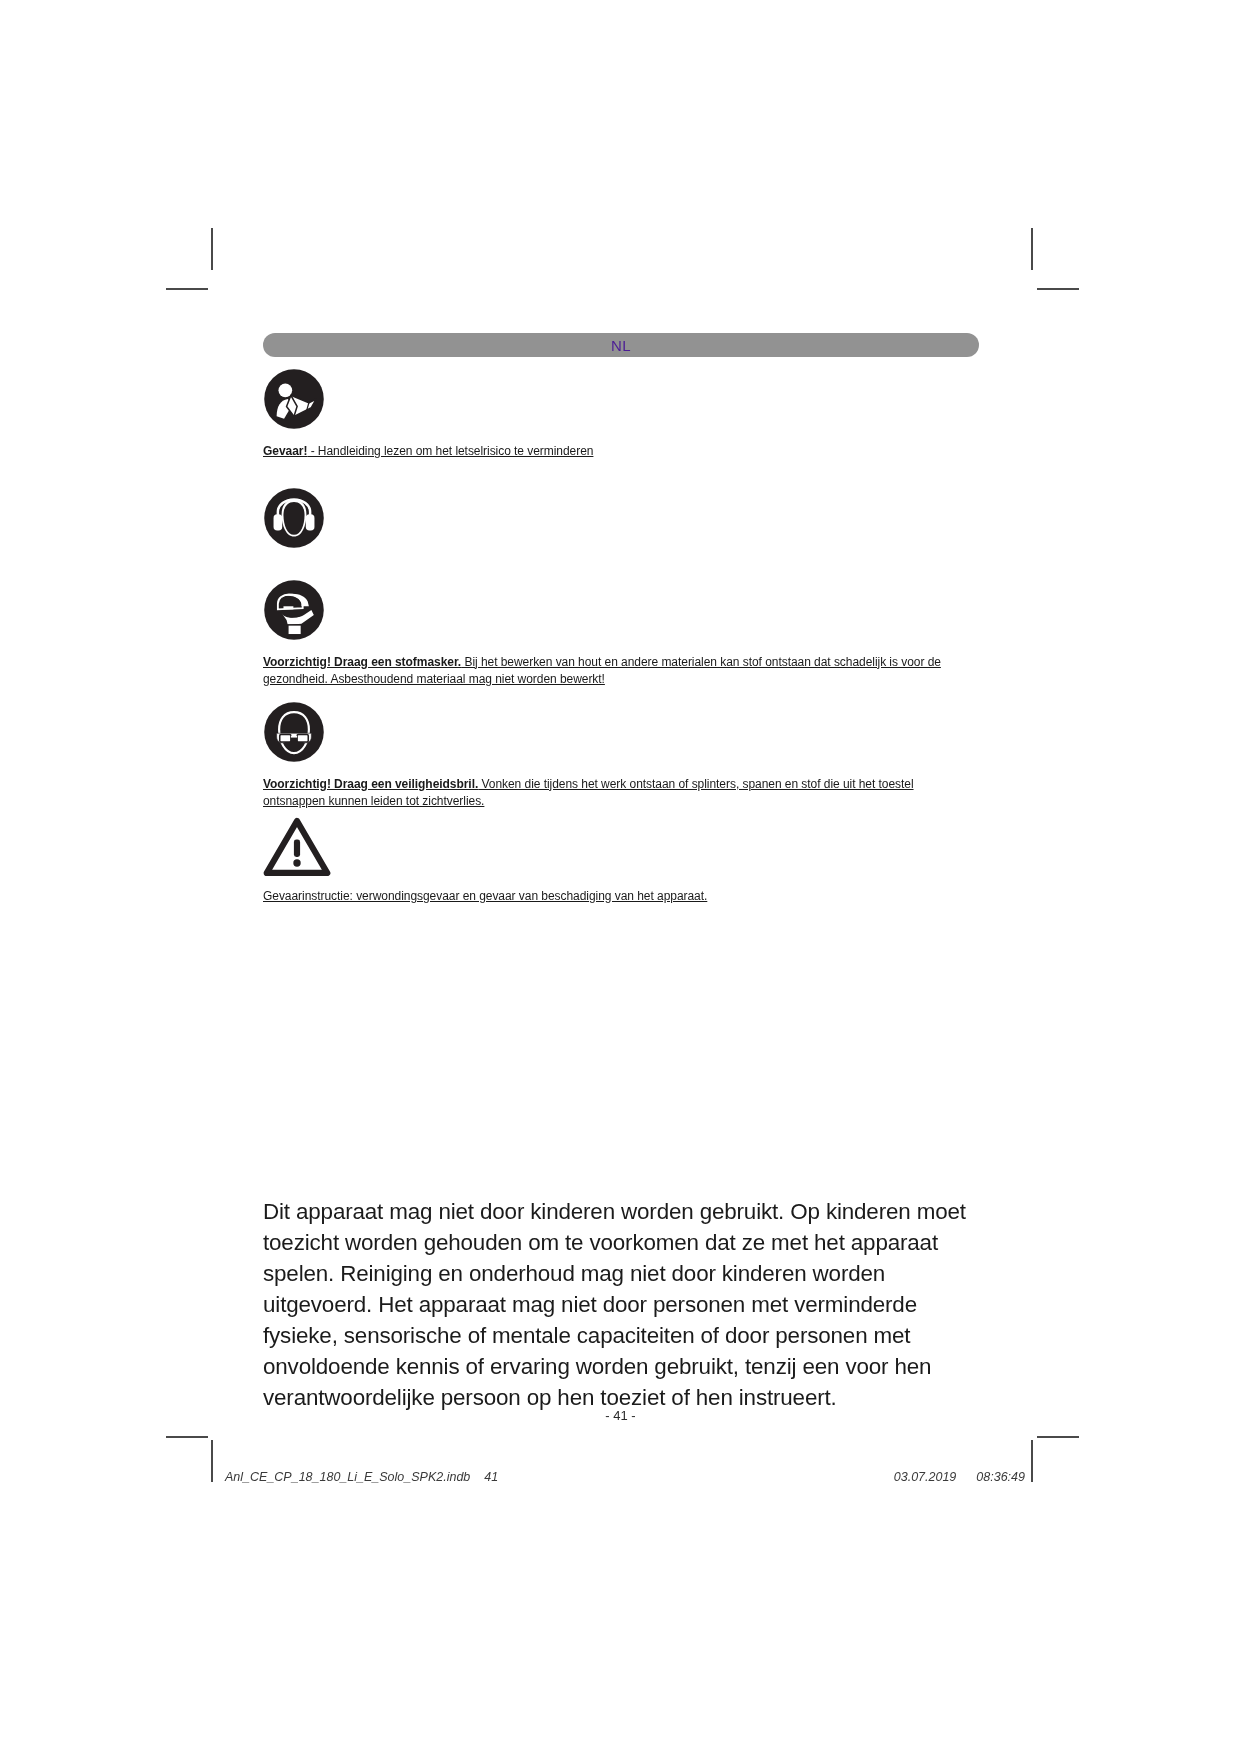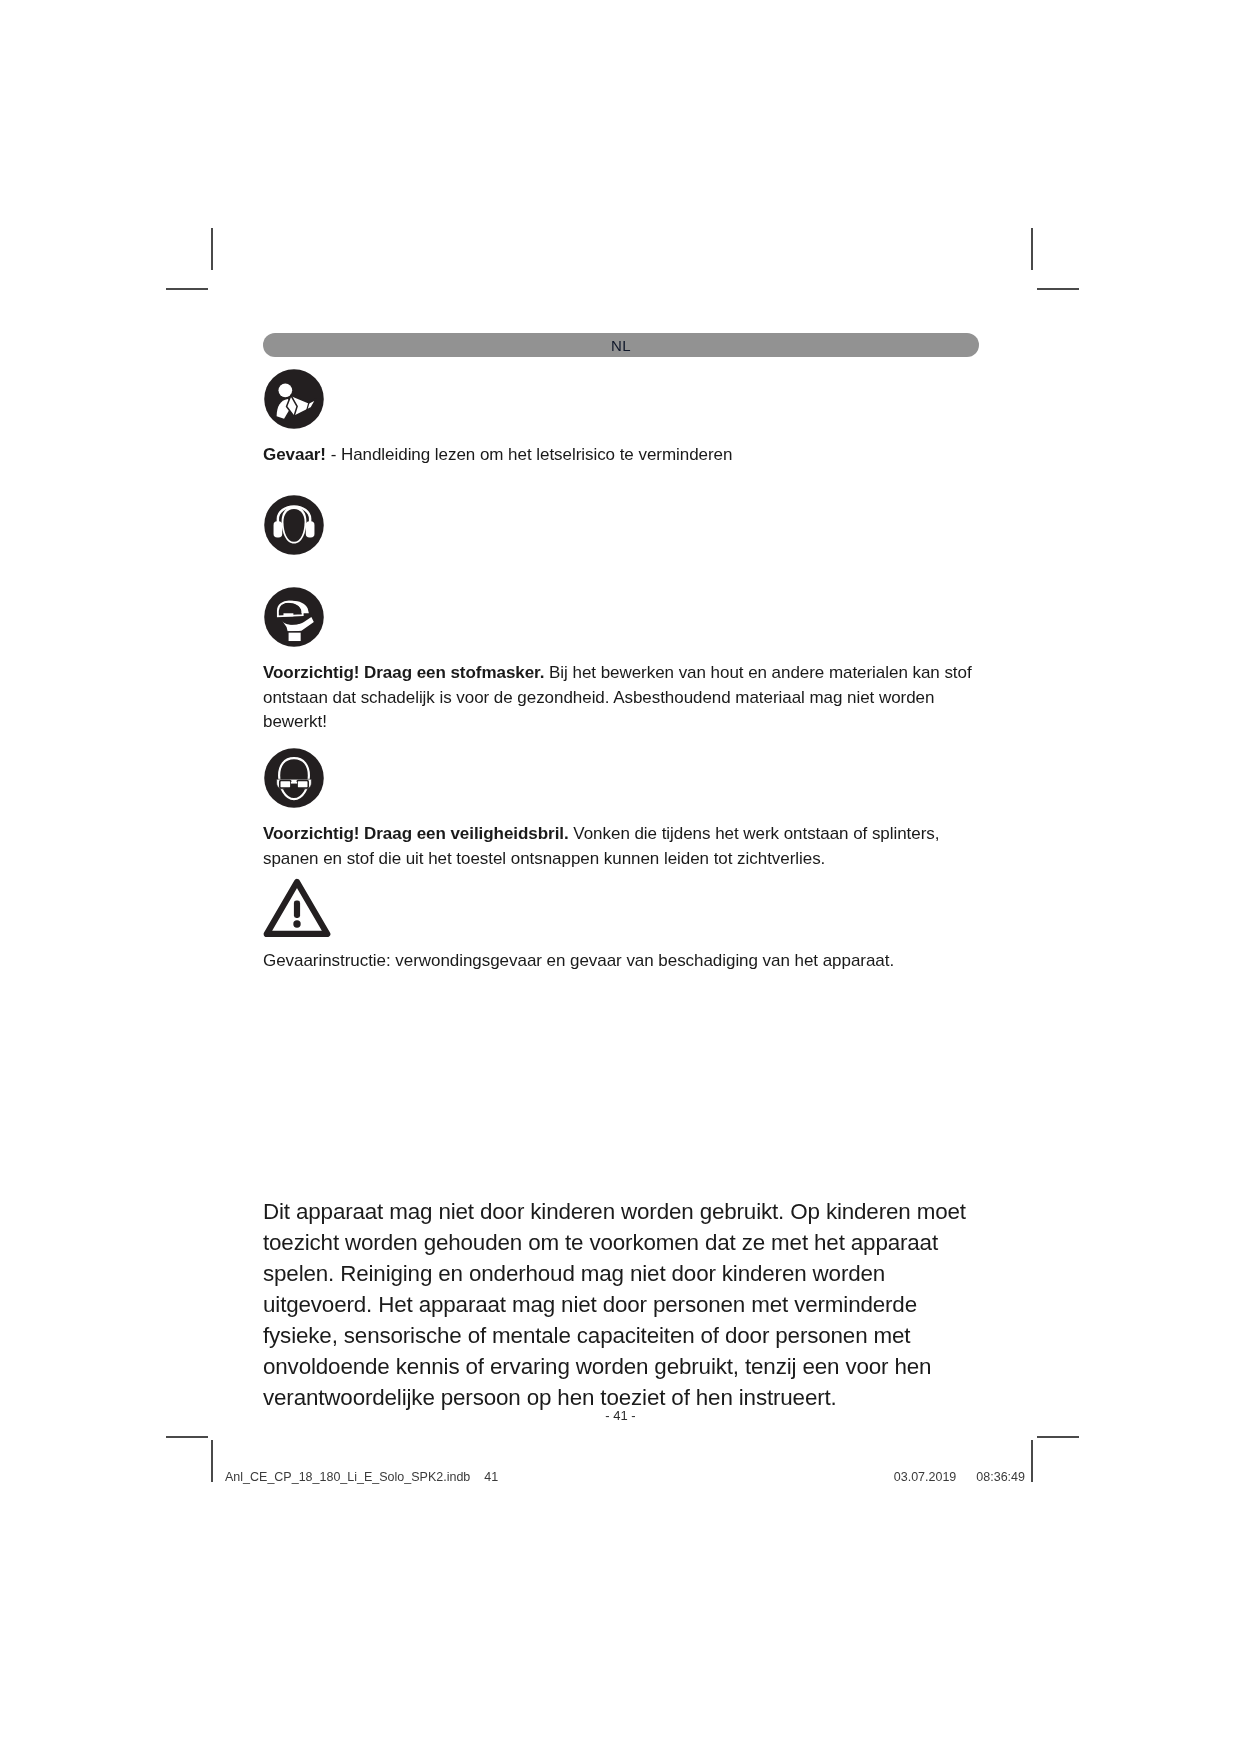--- a/index.html
+++ b/index.html
@@ -43,21 +43,21 @@
   .cm-br-h { left: 1037px; top: 1436px; }
 
   
   .lang-bar {
     position: absolute;
     left: 263px;
     top: 333px;
     width: 716px;
     height: 24px;
     background: #929292;
-    color: #0f172a;
+    color: #4c1d95;
     font-size: 15px;
     display: flex;
     align-items: center;
     justify-content: center;
     letter-spacing: 0.5px;
     border-radius: 12px;
   }
 
   
   .content {
@@ -69,24 +69,25 @@
 
   .warn-block {
     margin-bottom: 6px;
   }
   .warn-icon-wrap {
     height: 66px;
     display: flex;
     align-items: flex-start;
   }
   .warn-text {
-    font-size: 17px;
+    font-size: 12px;
     line-height: 1.46;
     padding-top: 9px;
     letter-spacing: -0.05px;
+    text-decoration: underline;
   }
   .warn-text b { font-weight: bold; }
 
   .icon-svg { display: block; }
 
   
   .block-1 { margin-bottom: 26px; }
   .block-2 { margin-bottom: 26px; }
   .block-3 { margin-bottom: 12px; }
   .block-4 { }
@@ -121,20 +122,21 @@
   .footer {
     position: absolute;
     left: 225px;
     top: 1470px;
     width: 800px;
     display: flex;
     justify-content: space-between;
     align-items: center;
     font-size: 12.5px;
     color: #3a3a3a;
+    font-style: italic;
   }
   .footer-right { display: flex; gap: 20px; padding-left: 48px; }
 </style>
 </head>
 <body>
 
 <div class="page">
 
   <div class="crop-mark crop-v cm-tl-v"></div>
   <div class="crop-mark crop-h cm-tl-h"></div>

